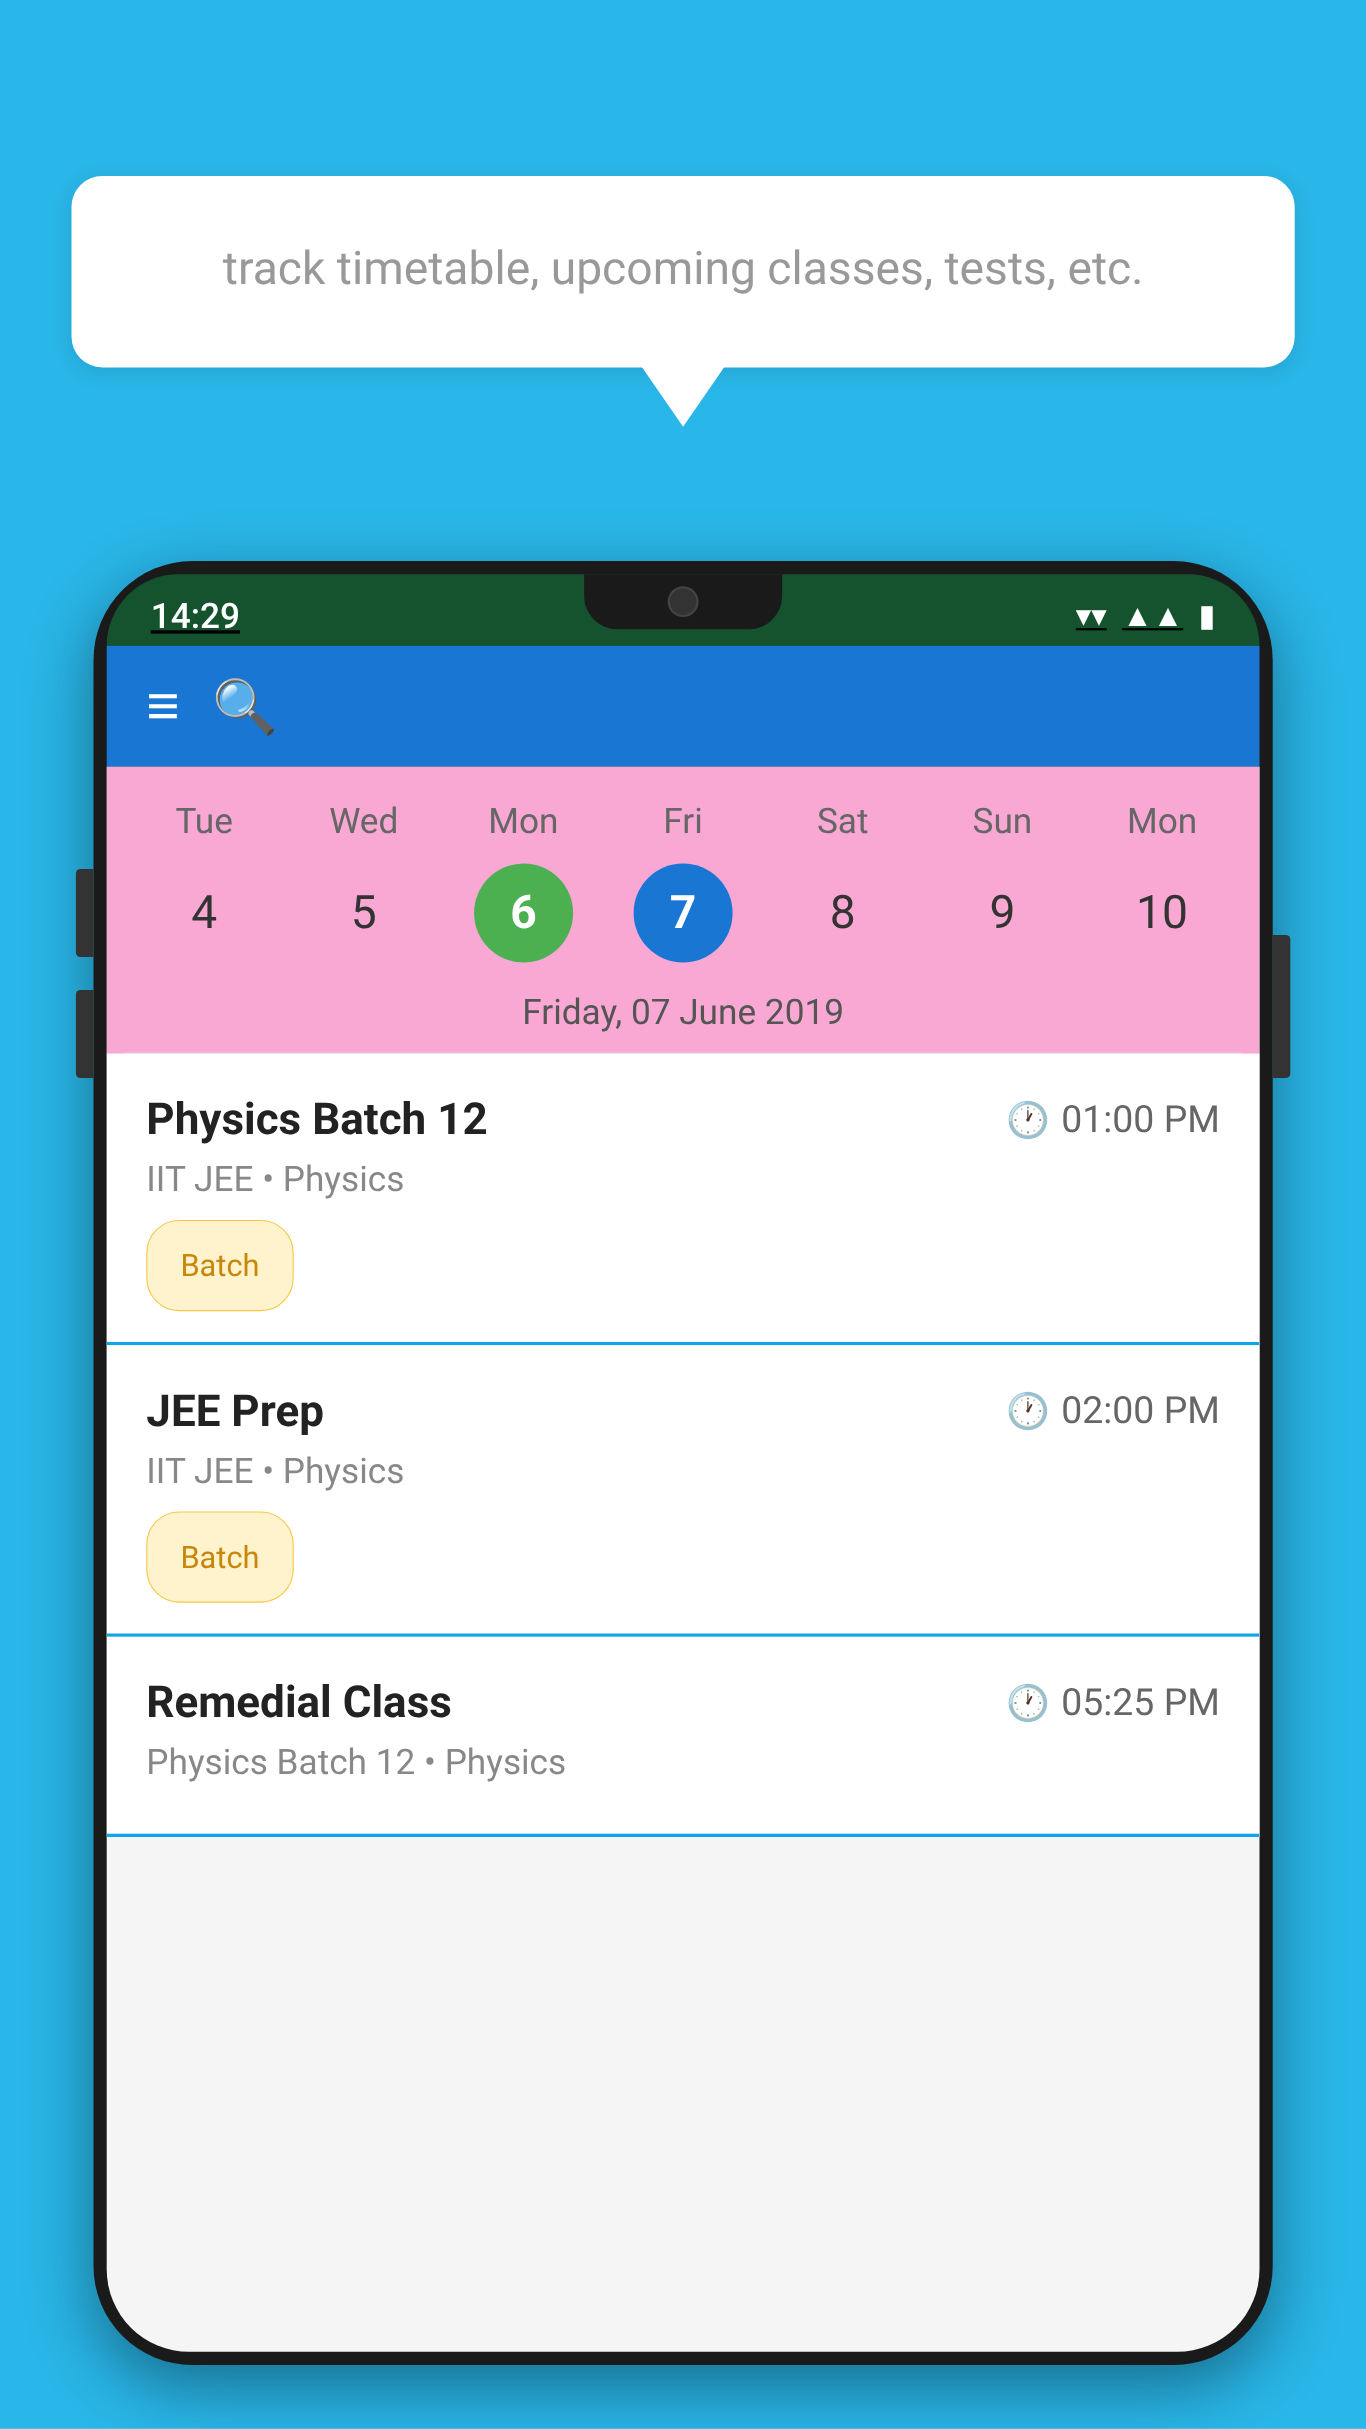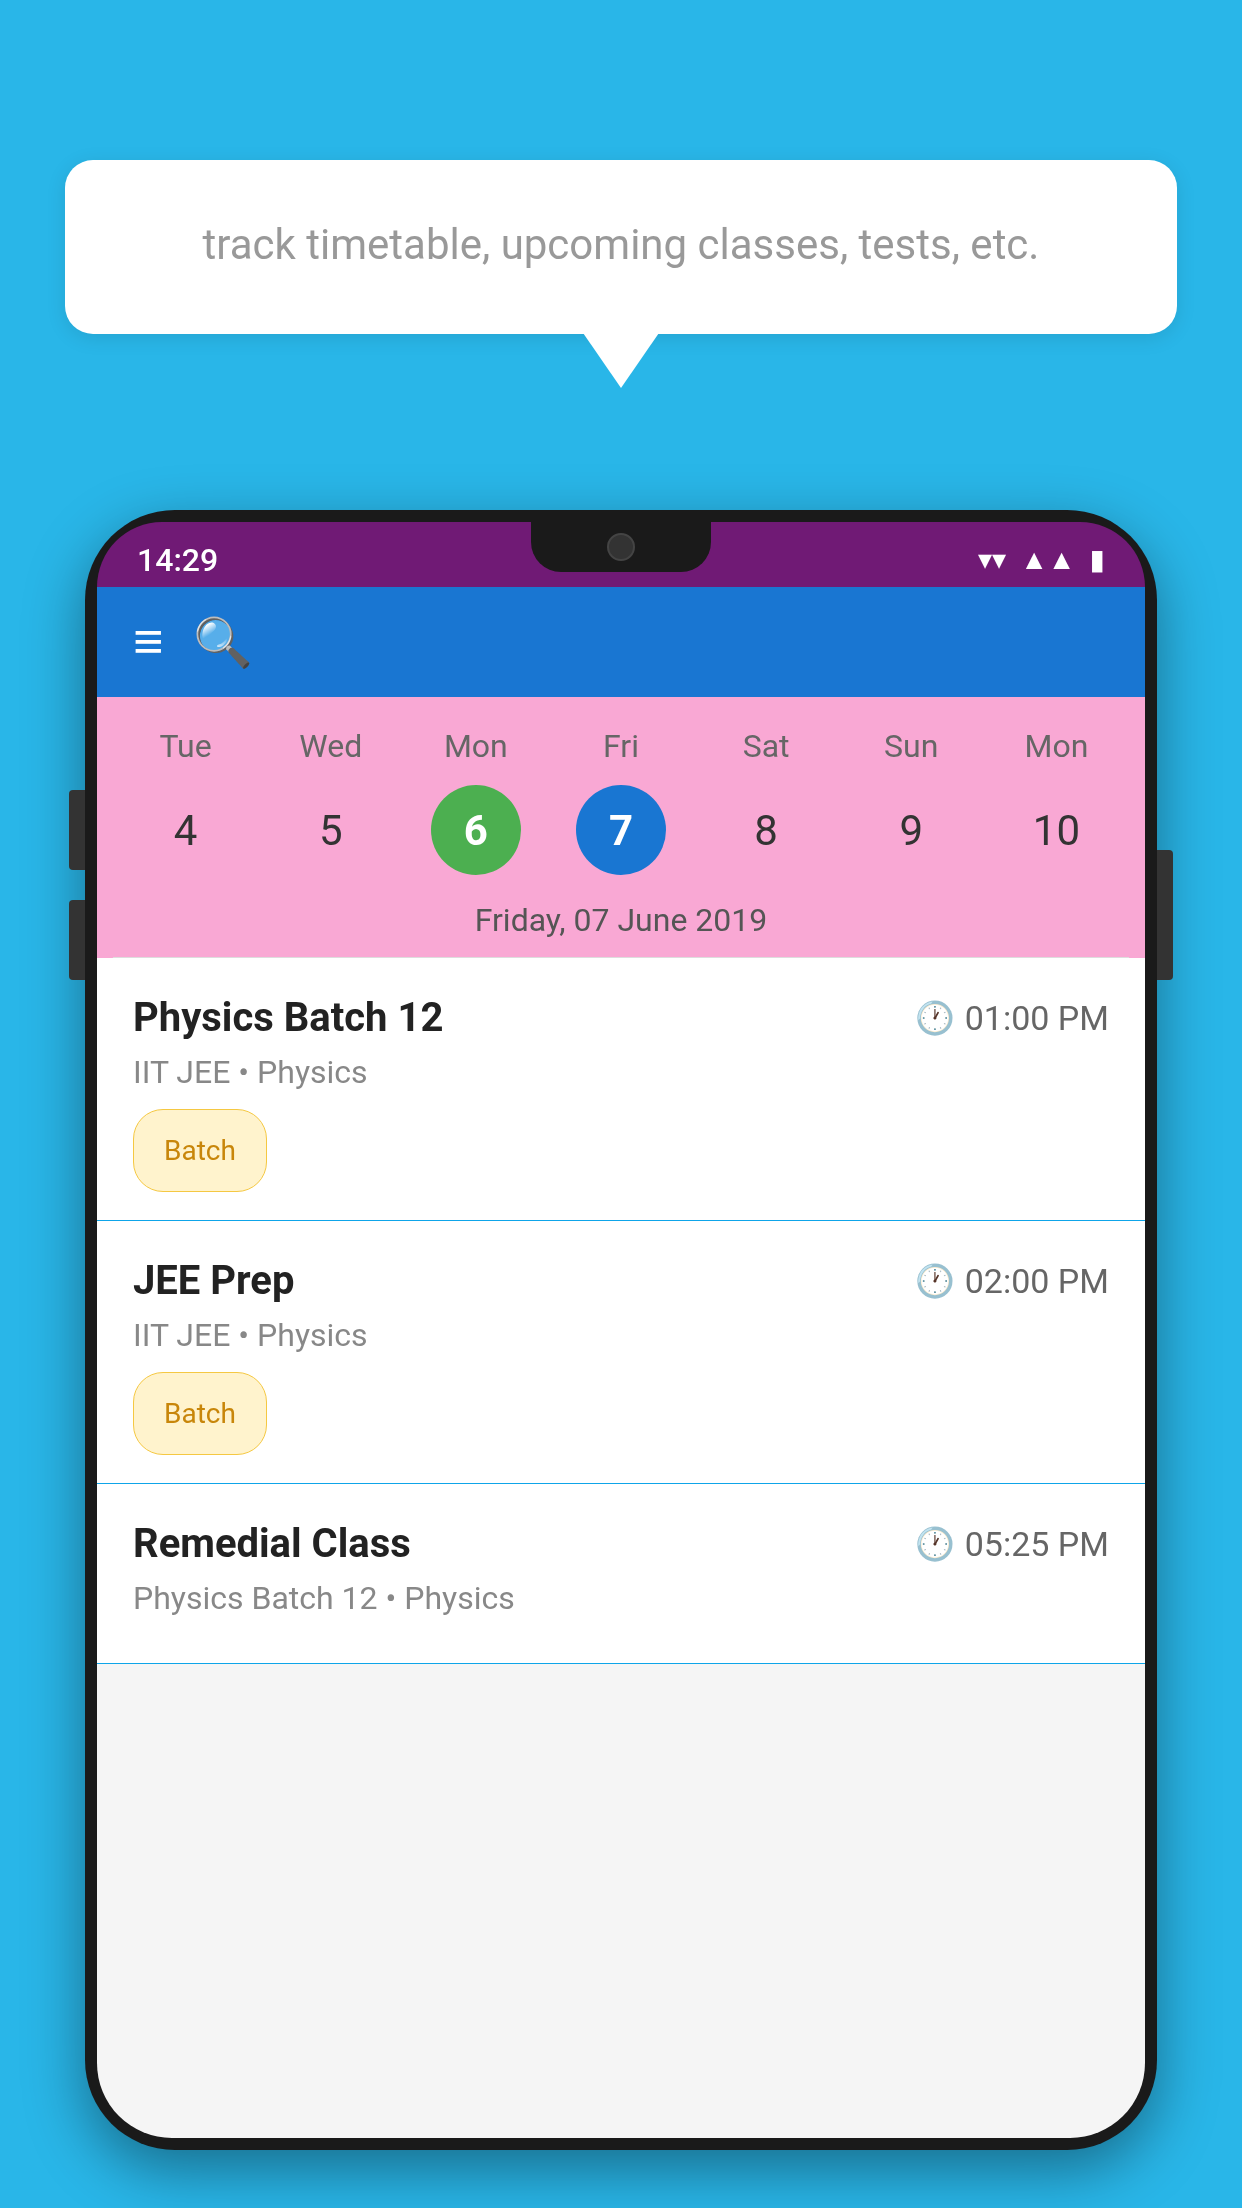--- a/index.html
+++ b/index.html
@@ -105,28 +105,29 @@
       border-radius: 50%;
       position: absolute;
       top: 11px;
       left: 50%;
       transform: translateX(-50%);
       border: 2px solid #444;
     }
 
     
     .status-bar {
-      background: #701a75;
+      background: #14532d;
       height: 65px;
       border-radius: 75px 75px 0 0;
       display: flex;
       align-items: center;
       justify-content: space-between;
       padding: 0 40px;
       padding-top: 10px;
+      text-decoration: underline;
     }
 
     .status-time {
       color: #fff;
       font-size: 32px;
       font-weight: 500;
     }
 
     .status-icons {
       display: flex;
@@ -242,21 +243,21 @@
     }
 
     
     .schedule-list {
       background: #fff;
     }
 
     .schedule-item {
       background: #fff;
       padding: 36px 36px 28px;
-      border-bottom: 1px solid #0ea5e9;
+      border-bottom: 3px solid #0ea5e9;
     }
 
     .schedule-item-header {
       display: flex;
       align-items: center;
       justify-content: space-between;
       margin-bottom: 12px;
     }
 
     .schedule-item-title {

